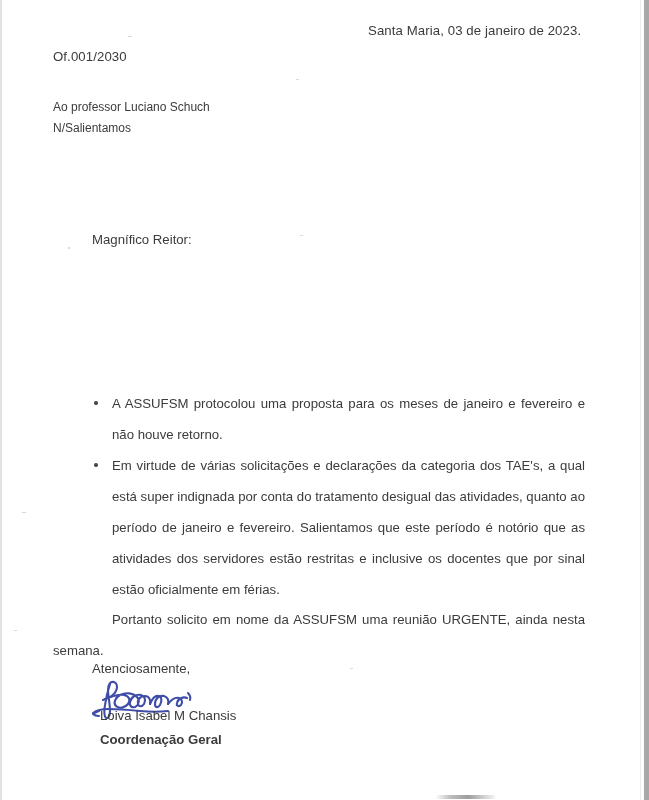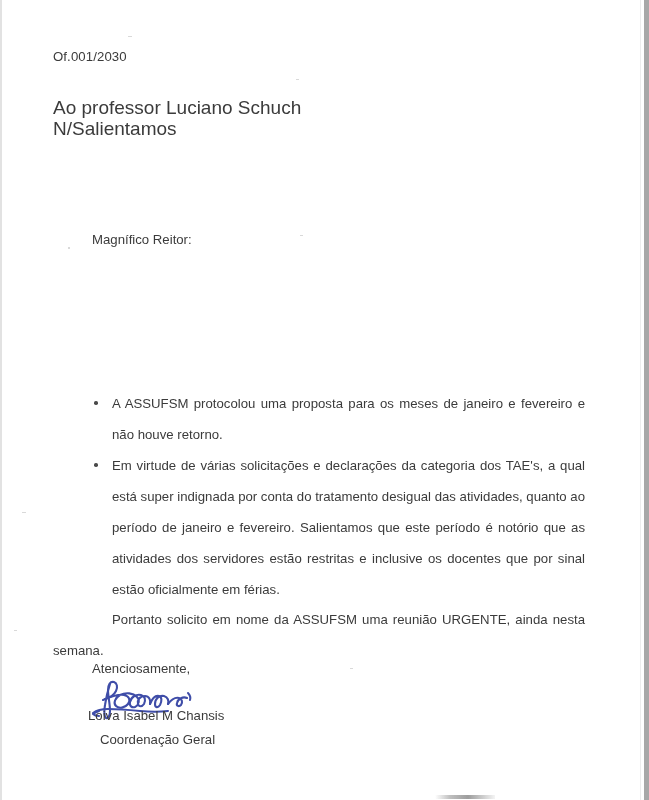--- a/index.html
+++ b/index.html
@@ -77,21 +77,21 @@
     top: 49px;
     font-size: 13.2px;
     letter-spacing: 0.1px;
     white-space: nowrap;
   }
 
   .addressee {
     position: absolute;
     left: 53px;
     top: 97px;
-    font-size: 19px;
+    font-size: 12px;
     line-height: 21px;
   }
   .addressee .bold {
     font-weight: bold;
     letter-spacing: 0.1px;
   }
 
   .salutation {
     position: absolute;
     left: 92px;
@@ -156,31 +156,32 @@
   .sign-off {
     position: absolute;
     left: 92px;
     top: 661px;
     font-size: 13.2px;
     white-space: nowrap;
   }
 
   .signature-name {
     position: absolute;
-    left: 88px;
+    left: 100px;
     top: 708px;
     font-size: 13.2px;
     white-space: nowrap;
   }
   .signature-role {
     position: absolute;
     left: 100px;
     top: 732px;
     font-size: 13.2px;
     white-space: nowrap;
+    font-weight: bold;
   }
   .signature-org {
     position: absolute;
     left: 88px;
     top: 756px;
     font-size: 13.2px;
     white-space: nowrap;
   }
 
   .signature-ink {
@@ -203,20 +204,21 @@
 
   <div class="scan-speck" style="left:128px; top:36px; width:4px; height:1px;"></div>
   <div class="scan-speck" style="left:296px; top:79px; width:3px; height:1px;"></div>
   <div class="scan-speck" style="left:300px; top:235px; width:3px; height:1px;"></div>
   <div class="scan-speck" style="left:68px; top:247px; width:2px; height:2px;"></div>
   <div class="scan-speck" style="left:22px; top:512px; width:4px; height:1px;"></div>
   <div class="scan-speck" style="left:14px; top:630px; width:3px; height:1px;"></div>
   <div class="scan-speck" style="left:350px; top:668px; width:3px; height:1px;"></div>
   <div class="scan-bottom-mark"></div>
 
+  <div class="date-line">Santa Maria, 03 de janeiro de 2023.</div>
 
   <div class="ref-line">Of.001/2030</div>
 
   <div class="addressee">
     <div>Ao professor Luciano Schuch</div>
     <div>N/Salientamos</div>
   </div>
 
   <div class="salutation">Magnífico Reitor:</div>
 

